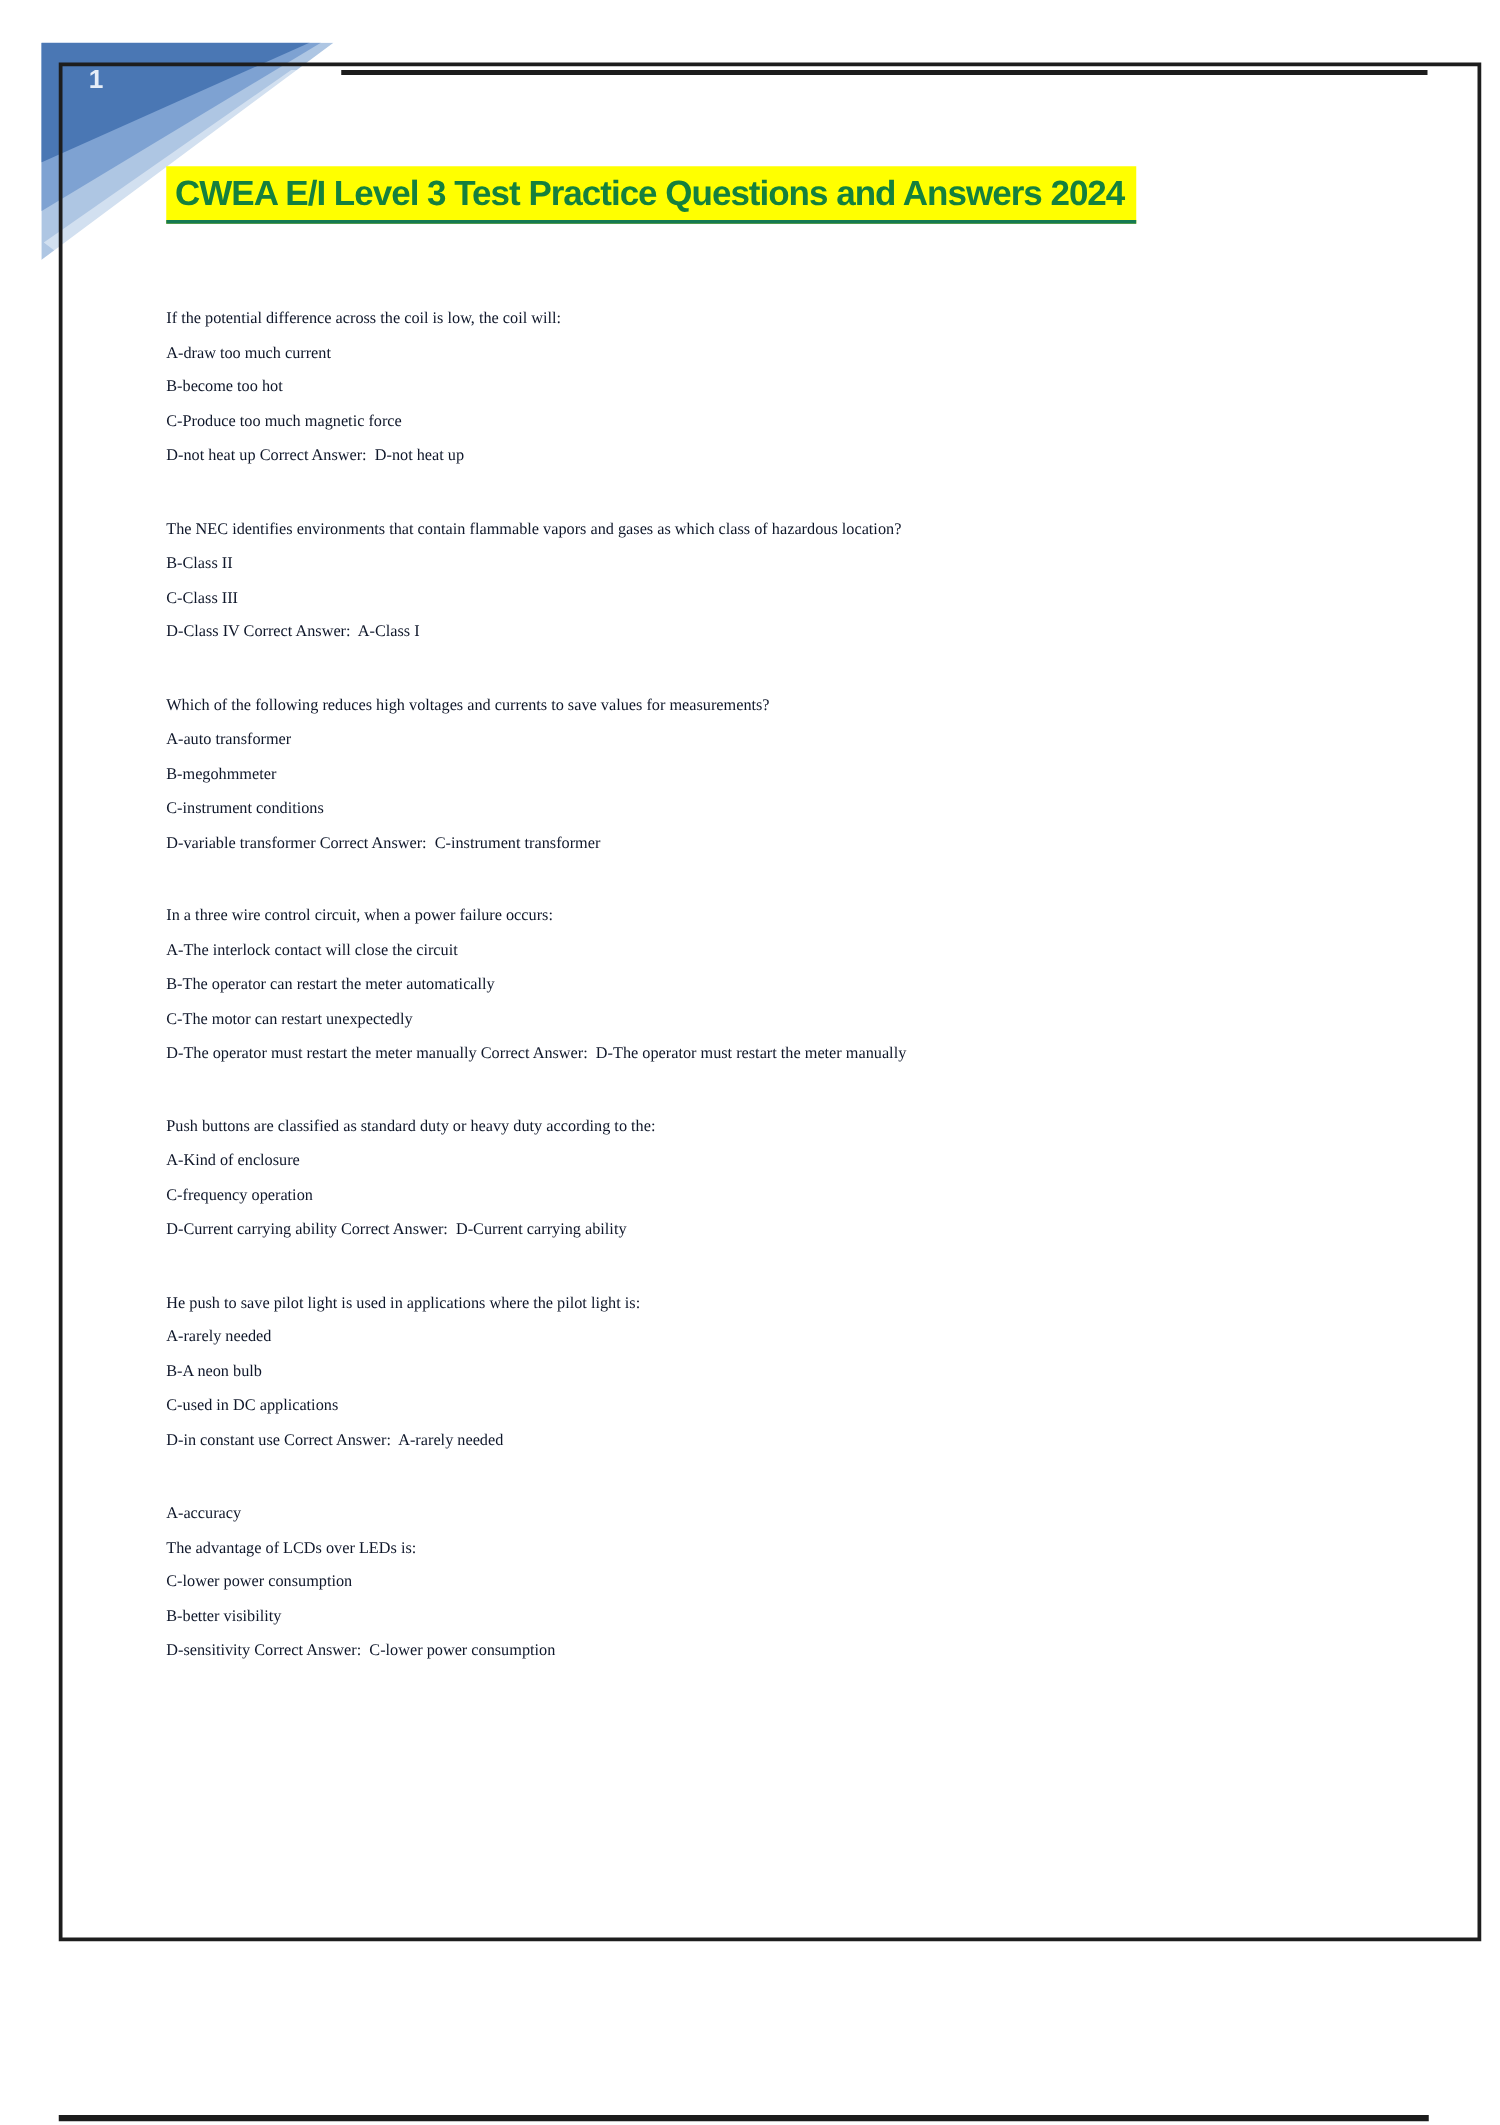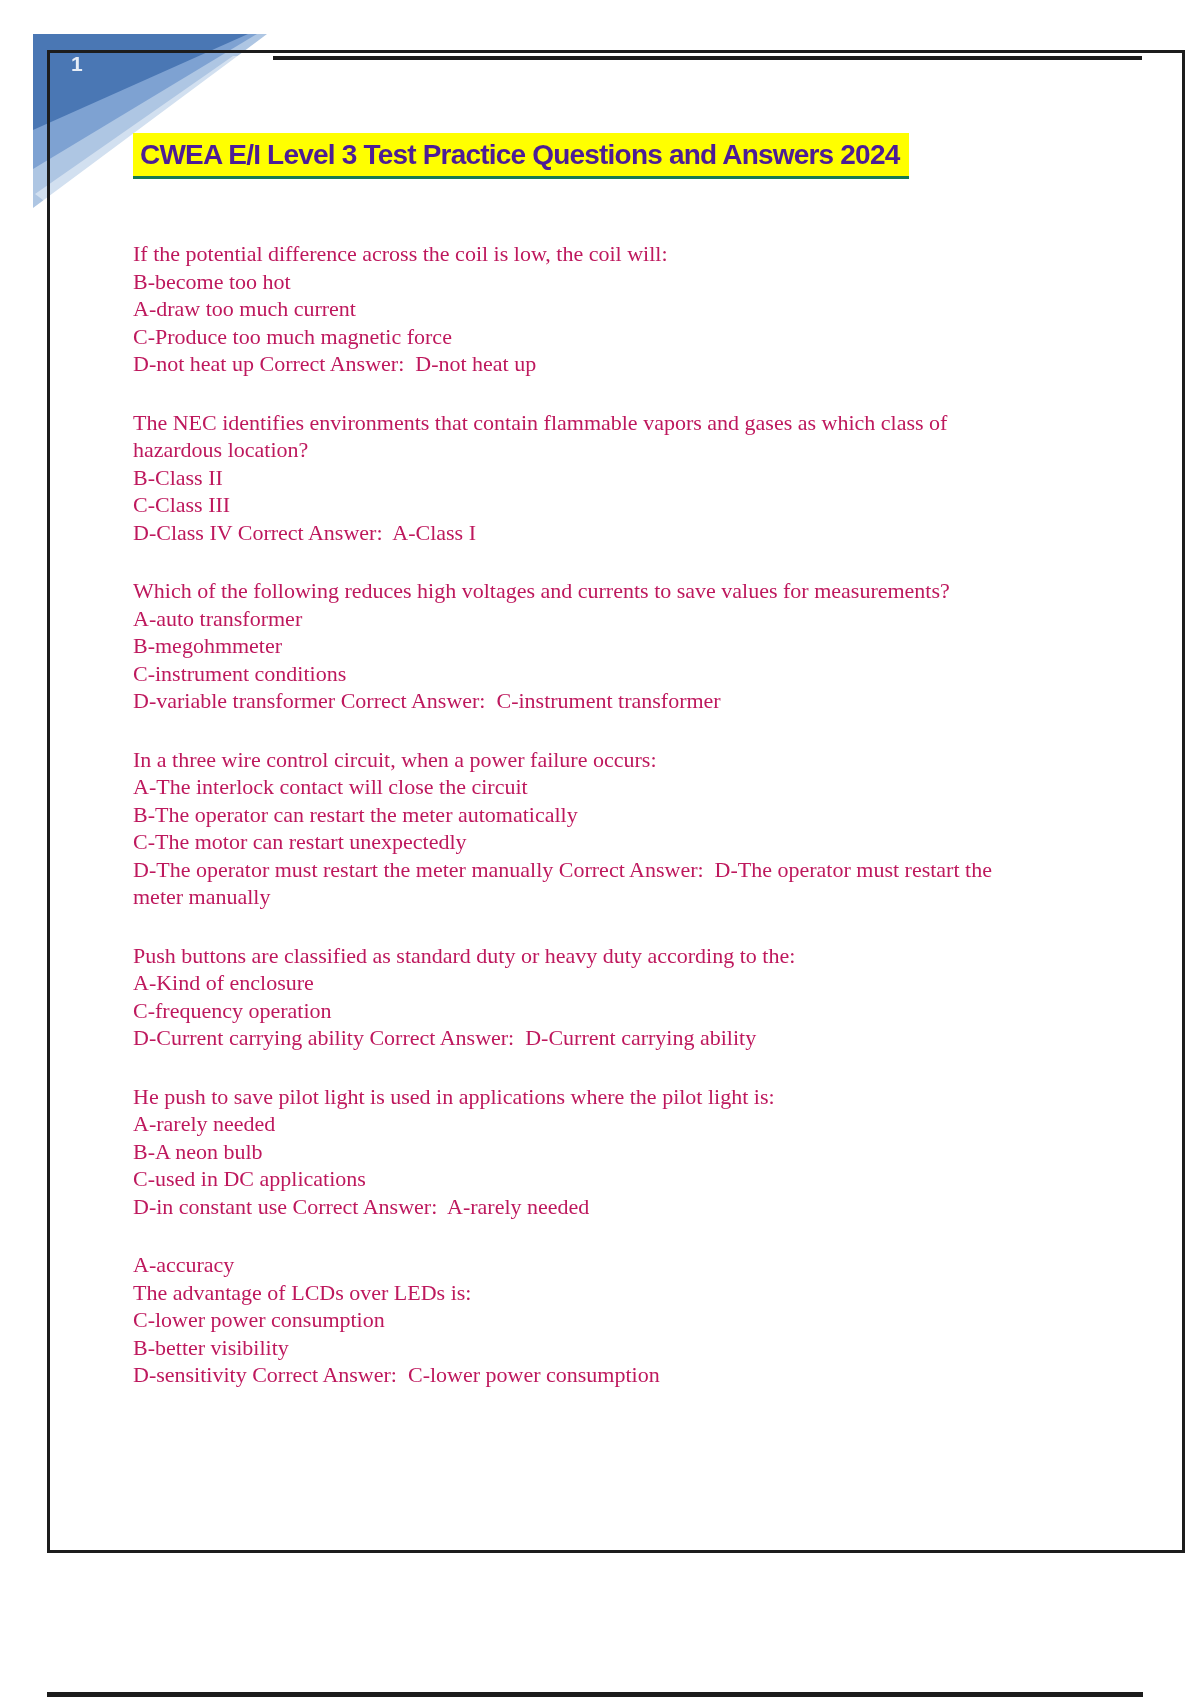--- a/index.html
+++ b/index.html
@@ -60,38 +60,38 @@
   
   .content{
     position:absolute;
     left:133px;top:133px;
     width:895px;
     z-index:6;
   }
   .doc-title{
     display:inline-block;
     background:#ffff00;
-    color:#4c1d95;
+    color:#15803d;
     font-family:"Liberation Sans", sans-serif;
     font-weight:bold;
     font-size:28px;
     letter-spacing:-0.8px;
     padding:6px 10px 5px 7px;
     border-bottom:3px solid #157a52;
     margin:0 0 61px 0;
     white-space:nowrap;
   }
   .qblock{
     margin:0 0 31px 0;
     width:882px;
   }
   .q-line{
-    font-size:22px;
+    font-size:13px;
     line-height:27.5px;
-    color:#be185d;
+    color:#0f172a;
     white-space:pre-wrap;
   }
 </style>
 </head>
 <body>
 
 <div class="screen">
 
   <div class="corner">
     <div class="tri tri-light"></div>
@@ -104,22 +104,22 @@
 
   <div class="page-box"></div>
   <div class="top-thick-line"></div>
   <div class="bottom-line"></div>
 
   <div class="content">
     <div class="doc-title">CWEA E/I Level 3 Test Practice Questions and Answers 2024</div>
 
     <div class="qblock">
       <div class="q-line">If the potential difference across the coil is low, the coil will:</div>
+      <div class="q-line">A-draw too much current</div>
       <div class="q-line">B-become too hot</div>
-      <div class="q-line">A-draw too much current</div>
       <div class="q-line">C-Produce too much magnetic force</div>
       <div class="q-line">D-not heat up Correct Answer:  D-not heat up</div>
     </div>
 
     <div class="qblock">
       <div class="q-line">The NEC identifies environments that contain flammable vapors and gases as which class of hazardous location?</div>
       <div class="q-line">B-Class II</div>
       <div class="q-line">C-Class III</div>
       <div class="q-line">D-Class IV Correct Answer:  A-Class I</div>
     </div>

